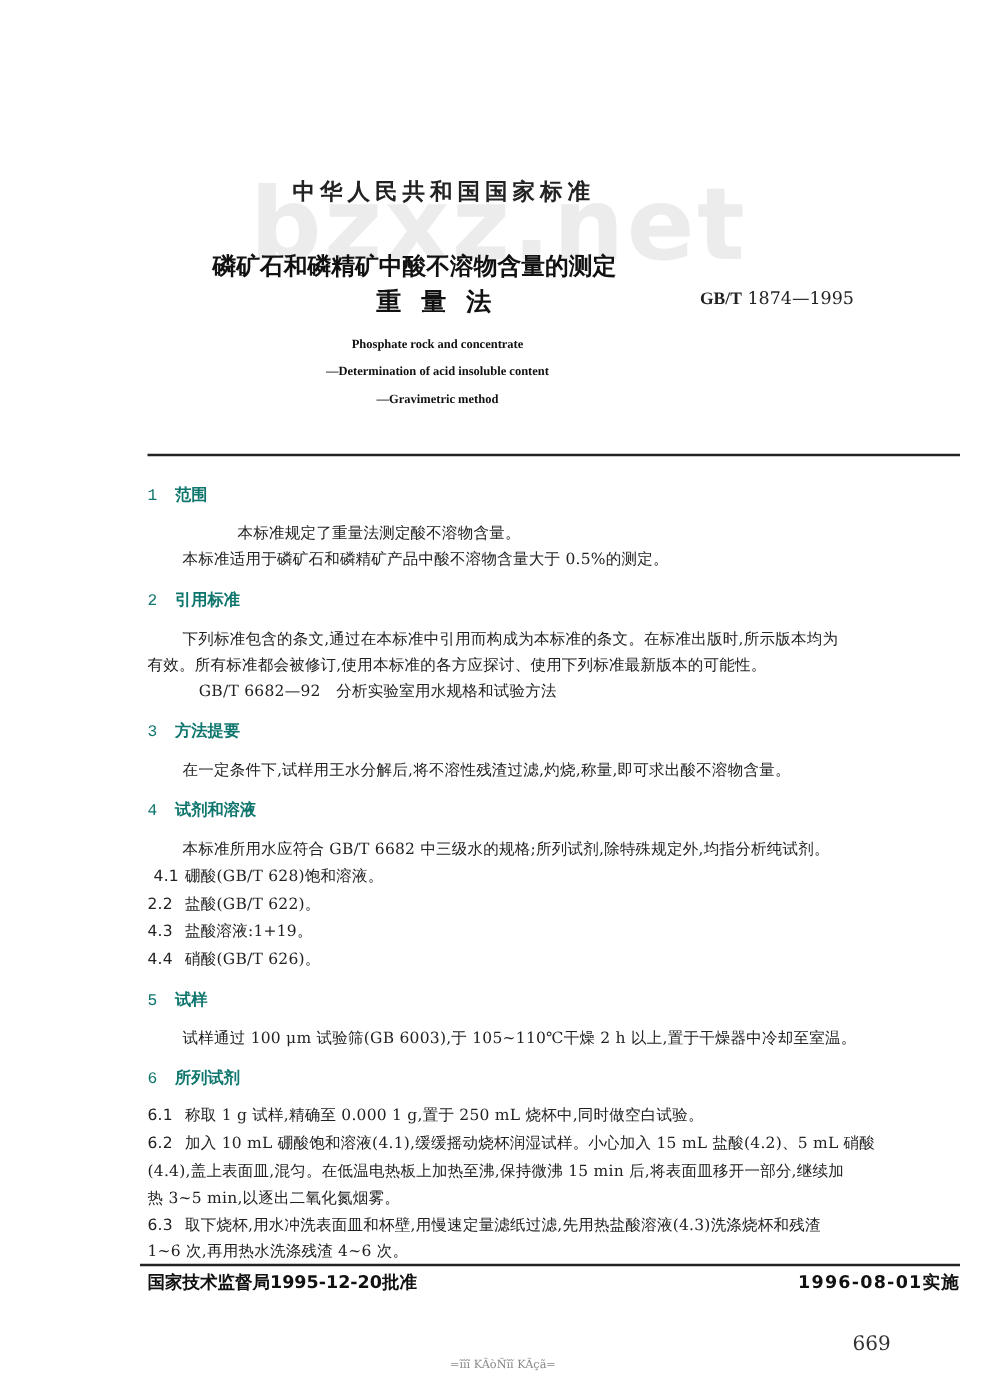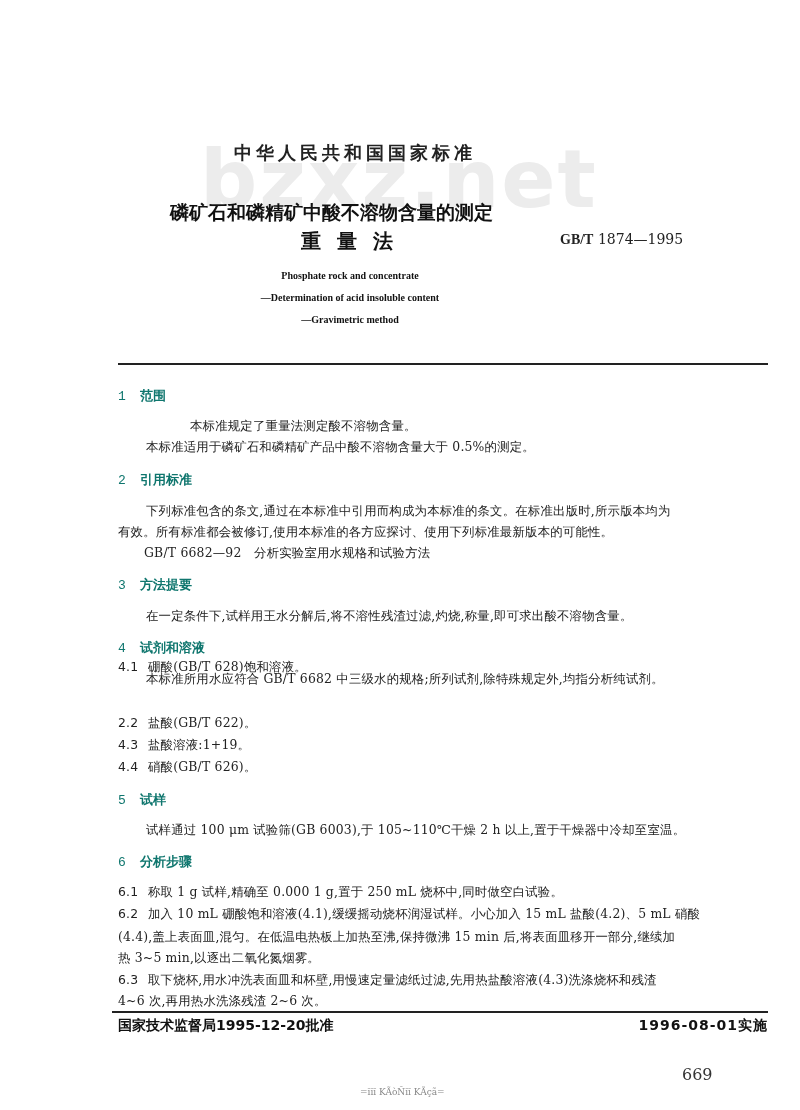--- a/index.html
+++ b/index.html
@@ -61,63 +61,63 @@
   <span class="num">1</span><span>范围</span>
 </div>
 <div class="abs p" style="left:146px; top:418px;margin-left:44px;">本标准规定了重量法测定酸不溶物含量。</div>
 <div class="abs p" style="left:146px; top:439px;">本标准适用于磷矿石和磷精矿产品中酸不溶物含量大于 0.5%的测定。</div>
 
 <div class="abs sec-h" style="left:118px; top:471px;">
   <span class="num">2</span><span>引用标准</span>
 </div>
 <div class="abs p" style="left:146px; top:503px;">下列标准包含的条文,通过在本标准中引用而构成为本标准的条文。在标准出版时,所示版本均为</div>
 <div class="abs p" style="left:118px; top:524px;">有效。所有标准都会被修订,使用本标准的各方应探讨、使用下列标准最新版本的可能性。</div>
-<div class="abs p" style="left:144px; top:545px;">GB/T 6682—92　分析实验室用水规格和试验方法</div>
+<div class="abs p" style="left:159px; top:545px;">GB/T 6682—92　分析实验室用水规格和试验方法</div>
 
 <div class="abs sec-h" style="left:118px; top:576px;">
   <span class="num">3</span><span>方法提要</span>
 </div>
 <div class="abs p" style="left:146px; top:608px;">在一定条件下,试样用王水分解后,将不溶性残渣过滤,灼烧,称量,即可求出酸不溶物含量。</div>
 
 <div class="abs sec-h" style="left:118px; top:639px;">
   <span class="num">4</span><span>试剂和溶液</span>
 </div>
 <div class="abs p" style="left:146px; top:671px;">本标准所用水应符合 GB/T 6682 中三级水的规格;所列试剂,除特殊规定外,均指分析纯试剂。</div>
-<div class="abs p" style="left:118px; top:659px;">
+<div class="abs p" style="left:118px; top:693px;text-align:center;">
   <span class="item-num">4.1</span><span>硼酸(GB/T 628)饱和溶液。</span>
 </div>
 <div class="abs p" style="left:118px; top:715px;">
   <span class="item-num">2.2</span><span>盐酸(GB/T 622)。</span>
 </div>
 <div class="abs p" style="left:118px; top:737px;">
   <span class="item-num">4.3</span><span>盐酸溶液:1+19。</span>
 </div>
 <div class="abs p" style="left:118px; top:759px;">
   <span class="item-num">4.4</span><span>硝酸(GB/T 626)。</span>
 </div>
 
 <div class="abs sec-h" style="left:118px; top:791px;">
   <span class="num">5</span><span>试样</span>
 </div>
 <div class="abs p" style="left:146px; top:822px;">试样通过 100 μm 试验筛(GB 6003),于 105~110℃干燥 2 h 以上,置于干燥器中冷却至室温。</div>
 
 <div class="abs sec-h" style="left:118px; top:853px;">
-  <span class="num">6</span><span>分析步骤</span>
+  <span class="num">6</span><span>所列试剂</span>
 </div>
 <div class="abs p" style="left:118px; top:884px;">
   <span class="item-num">6.1</span><span>称取 1 g 试样,精确至 0.000 1 g,置于 250 mL 烧杯中,同时做空白试验。</span>
 </div>
 <div class="abs p" style="left:118px; top:906px;">
   <span class="item-num">6.2</span><span>加入 10 mL 硼酸饱和溶液(4.1),缓缓摇动烧杯润湿试样。小心加入 15 mL 盐酸(4.2)、5 mL 硝酸</span>
 </div>
 <div class="abs p" style="left:118px; top:929px;">(4.4),盖上表面皿,混匀。在低温电热板上加热至沸,保持微沸 15 min 后,将表面皿移开一部分,继续加</div>
 <div class="abs p" style="left:118px; top:950px;">热 3~5 min,以逐出二氧化氮烟雾。</div>
 <div class="abs p" style="left:118px; top:972px;">
   <span class="item-num">6.3</span><span>取下烧杯,用水冲洗表面皿和杯壁,用慢速定量滤纸过滤,先用热盐酸溶液(4.3)洗涤烧杯和残渣</span>
 </div>
-<div class="abs p" style="left:118px; top:993px;">4~6 次,再用热水洗涤残渣 2~6 次。</div>
+<div class="abs p" style="left:118px; top:993px;">1~6 次,再用热水洗涤残渣 4~6 次。</div>
 
 <div class="hr" style="top:1011px; left:112px; width:656px;"></div>
 
 <div class="abs footer-l">国家技术监督局1995-12-20批准</div>
 <div class="abs footer-r">1996-08-01实施</div>
 <div class="abs pageno">669</div>
 <div class="abs bottom-mark">=ĩĩĩ KÃòÑĩĩ KÃçã=</div>
 
 </body></html>

